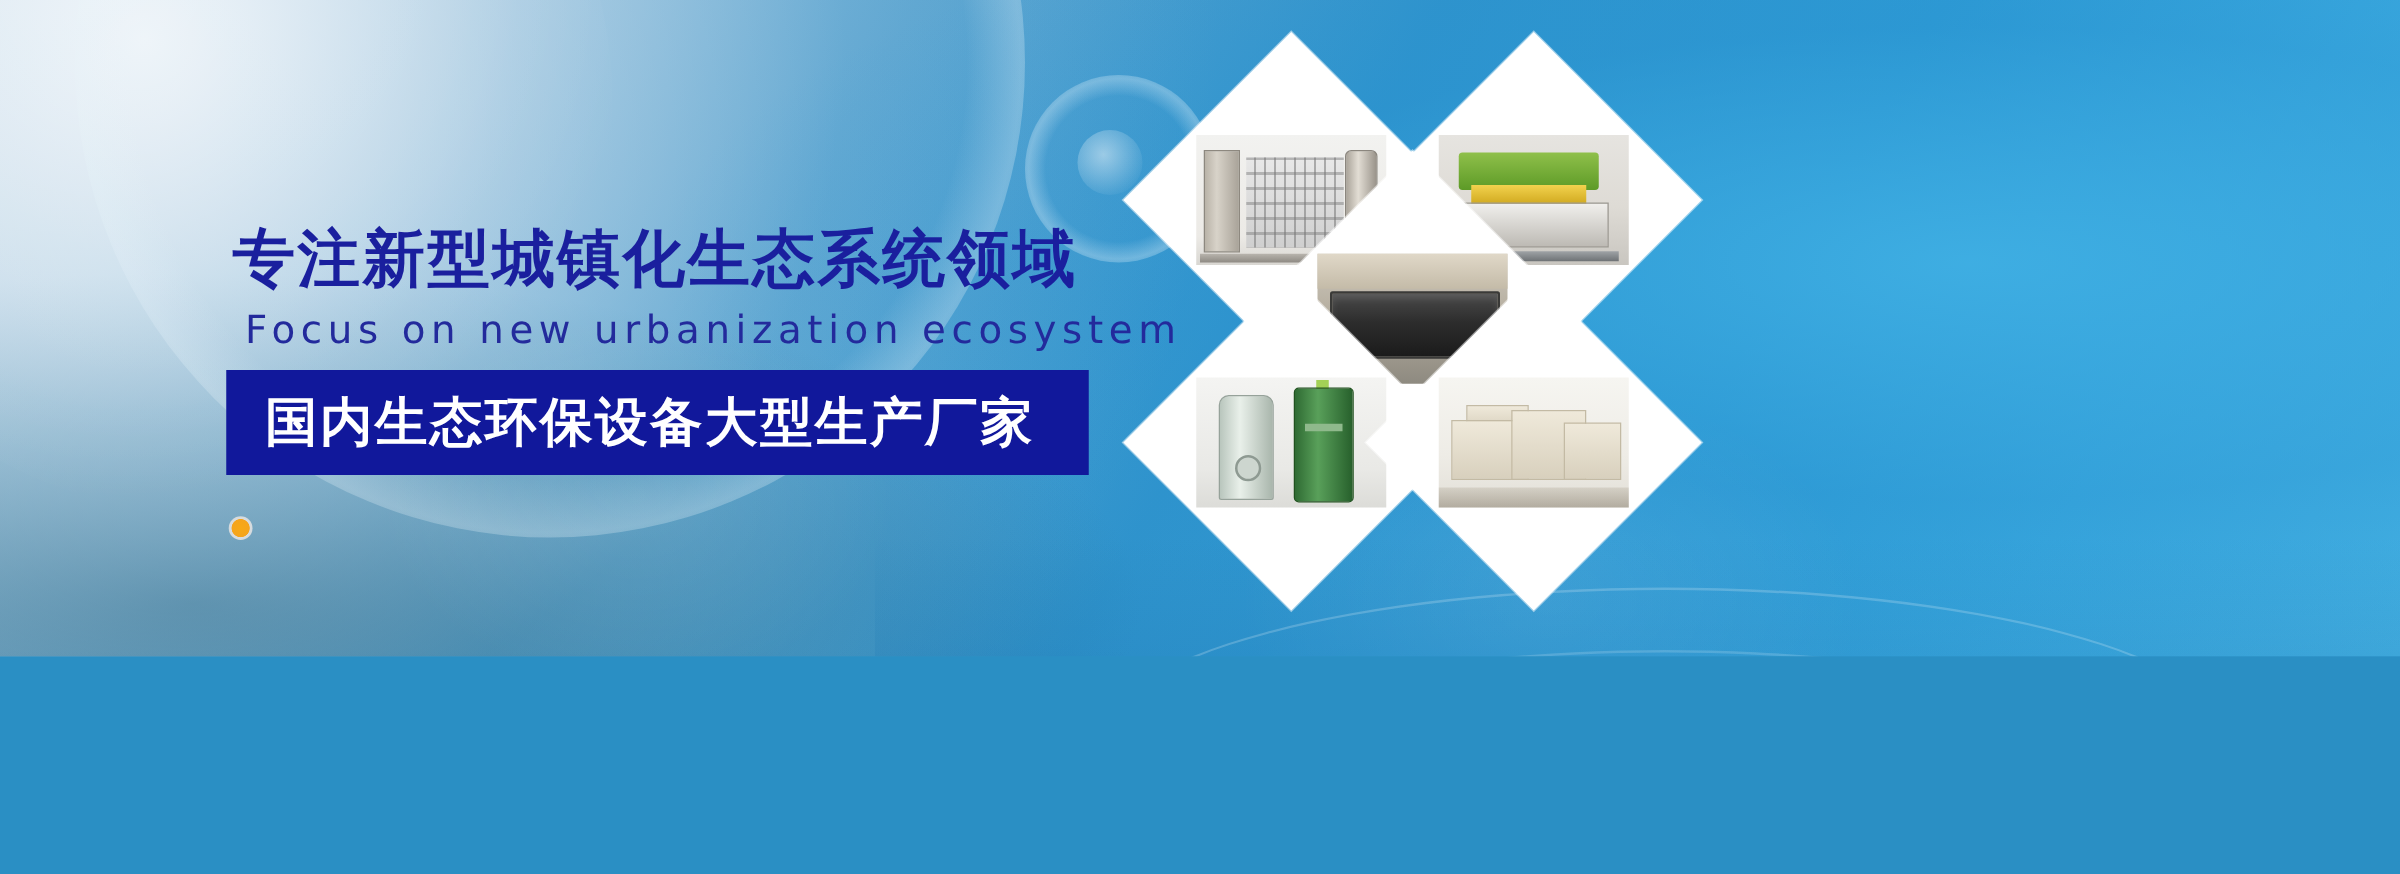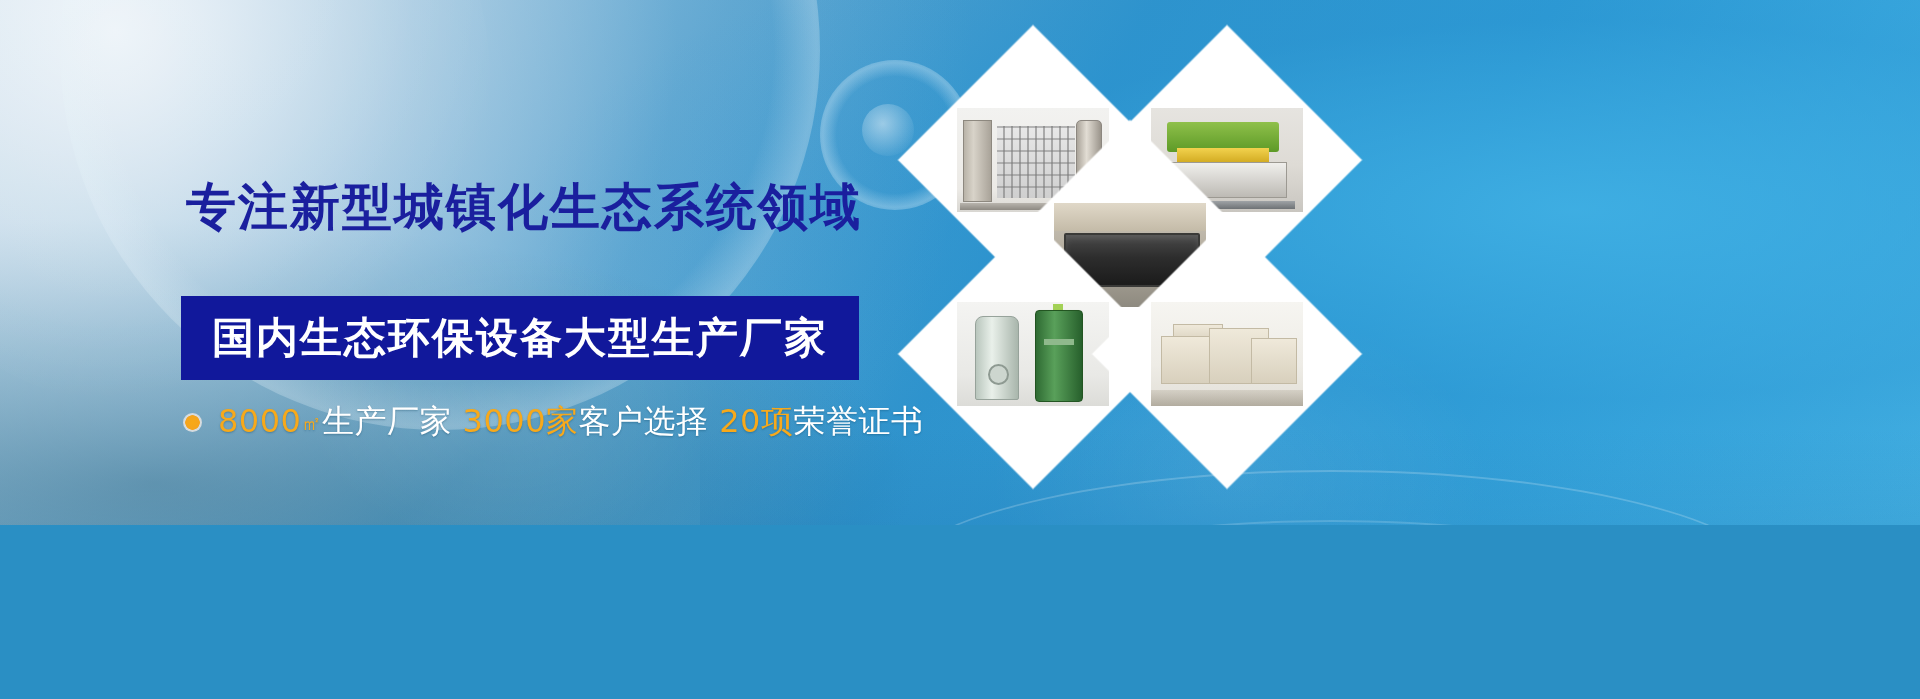--- a/index.html
+++ b/index.html
@@ -51,20 +51,21 @@
   }
   .subline{
     position:absolute;left:196px;top:245px;
     font-size:31px;line-height:38px;color:#232a9c;
     letter-spacing:4.5px;white-space:nowrap;font-weight:400;
     font-family:"DejaVu Sans","Liberation Sans",sans-serif;
   }
   .navybox{
     position:absolute;left:181px;top:296px;width:678px;height:84px;
     background:#11189b;
+    padding-left:12px;
   }
   .navybox .nbtext{
     position:absolute;left:0;top:0;width:678px;height:84px;
     display:flex;align-items:center;justify-content:center;
     color:#ffffff;font-size:42px;font-weight:bold;letter-spacing:2px;
     white-space:nowrap;
     font-family:"DejaVu Sans","Liberation Sans",sans-serif;
   }
   .bullets{position:absolute;left:181px;top:396px;width:740px;}
   .brow{display:flex;align-items:center;height:52px;white-space:nowrap;}
@@ -223,29 +224,29 @@
   <div class="wave2"></div>
   <div class="ripple r1"></div>
   <div class="ripple r2"></div>
   <div class="ripple r3"></div>
   <div class="ripple r4"></div>
 
   <div class="left">
 
     <div class="headline">专注新型城镇化生态系统领域</div>
 
+    <div class="subline">Focus on new urbanization ecosystem</div>
 
     <div class="navybox">
       <div class="nbtext">国内生态环保设备大型生产厂家</div>
     </div>
 
     <div class="bullets">
       <div class="brow">
         <span class="dot"></span>
-        <span class="btext"><span class="hl">8000</span><span class="hl sup">㎡</span><span>生产厂家 </span><span class="hl">3000</span><span class="hl">家</span><span>客户选择 </span><span class="hl">20</span><span class="hl">项</span><span>荣誉证书</span></span>
       </div>
     </div>
   </div>
 
   <div class="diamonds">
 
     <div class="dia d-tl">
       <div class="inner">
         <div class="ph-ro">
           <div class="tank"></div>

